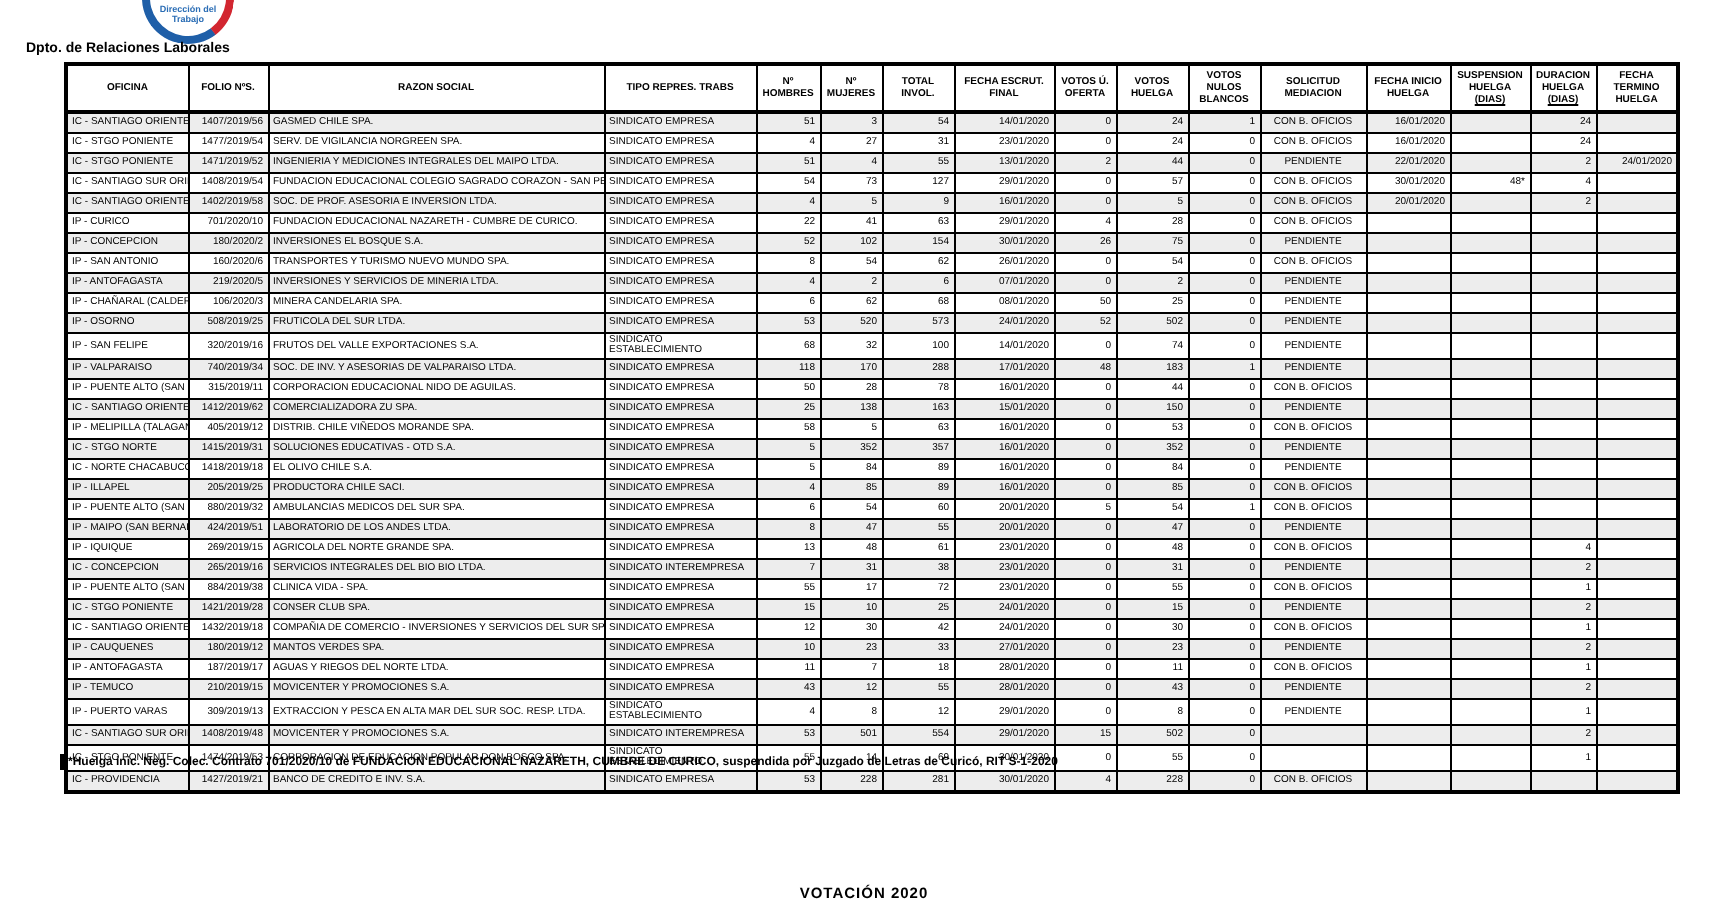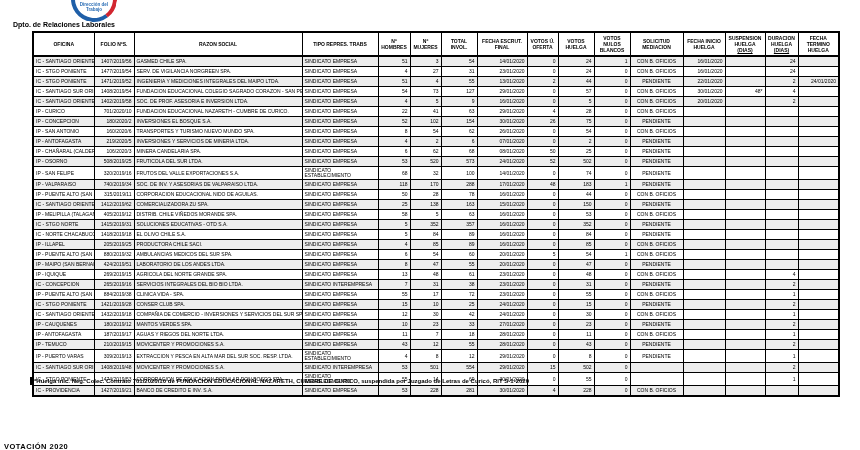--- a/index.html
+++ b/index.html
@@ -30,21 +30,21 @@
   td.al{text-align:left;}
   td.ar{text-align:right;}
   td.ac{text-align:center;}
   td.wrap{white-space:normal;line-height:1.1;}
   th u,td u{text-decoration:underline;}
 
   #footnote{position:absolute;left:30px;top:377px;width:800px;font-size:6px;
     font-weight:bold;white-space:nowrap;overflow:hidden;}
   #footnote .bar{display:inline-block;width:2px;height:8px;background:#000;
     vertical-align:middle;margin-right:2px;}
-  #page-footer{position:absolute;left:4px;right:0;top:442px;text-align:left;
+  #page-footer{position:absolute;left:4px;right:0;top:442px;text-align:center;
     font-size:7.5px;font-weight:bold;letter-spacing:0.5px;}
 </style>
 </head>
 <body>
 
 <div id="page">
 
   <div id="logo">
     <div class="ring"></div>
     <div class="ltxt">

